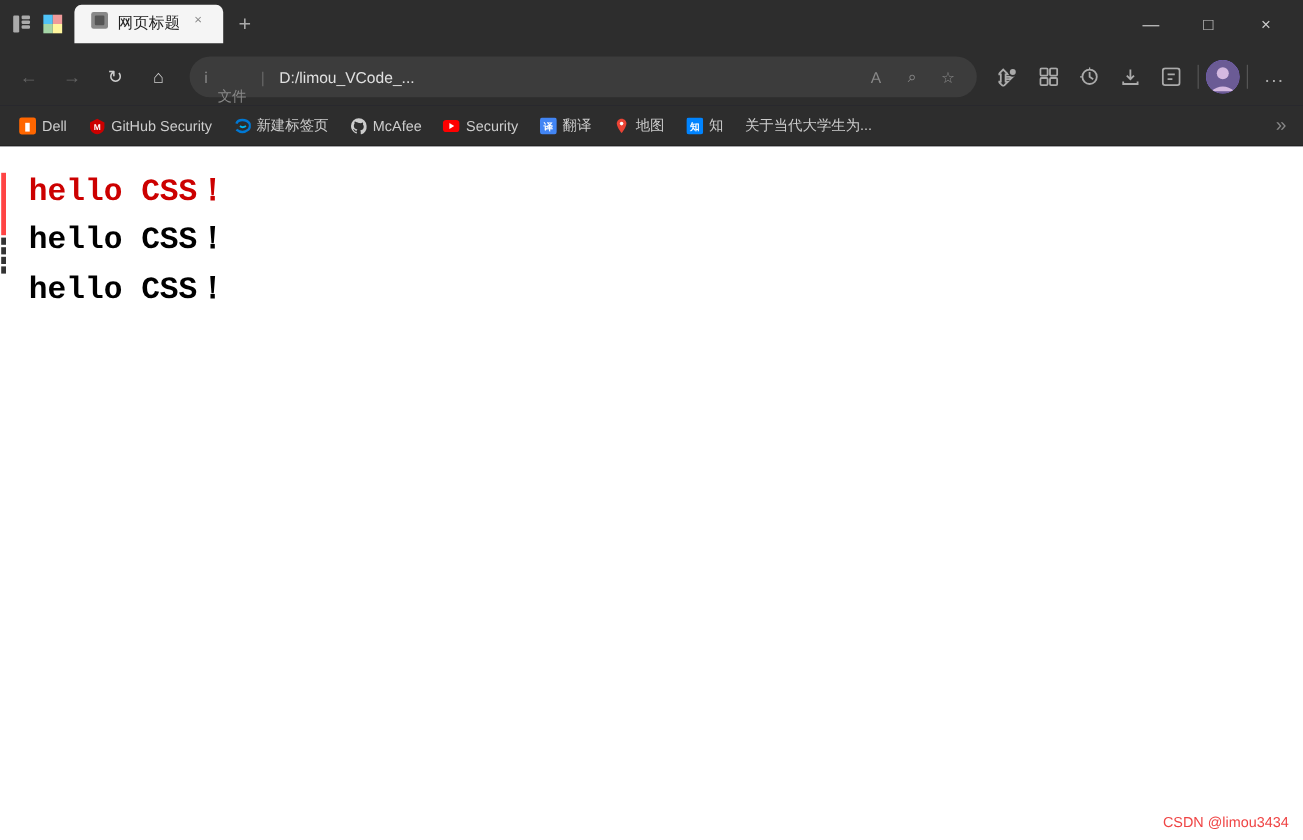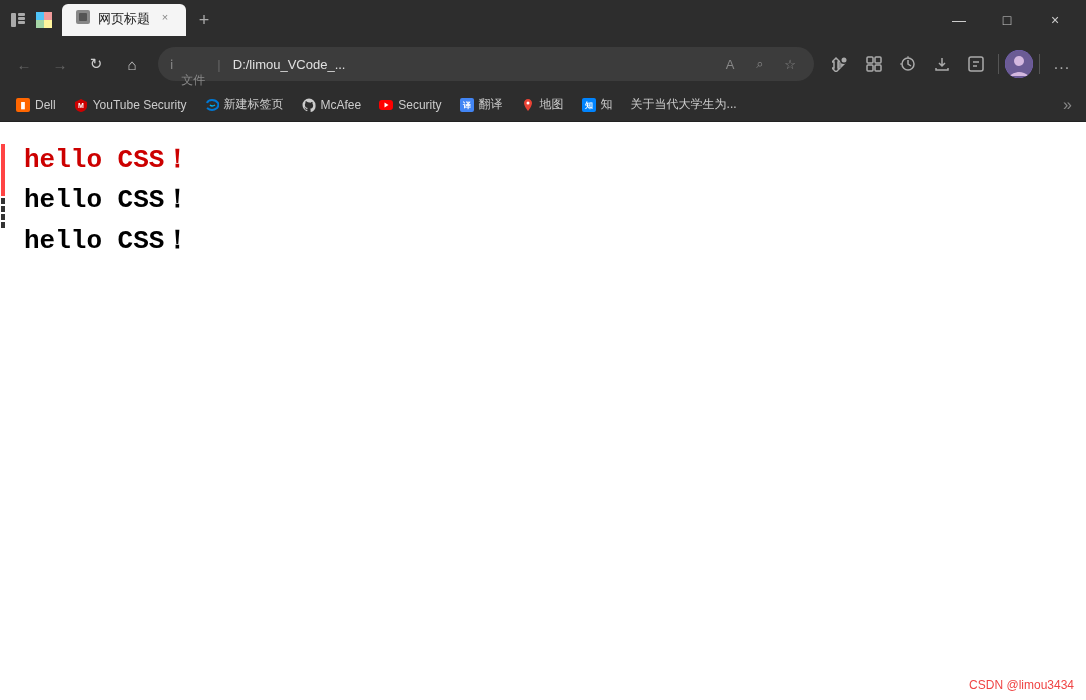--- a/index.html
+++ b/index.html
@@ -486,21 +486,21 @@
     <span>Dell</span>
   </div>
 
   <div class="bookmark-item">
     <div class="bookmark-favicon mcafee">
       <svg width="14" height="14" viewBox="0 0 14 14">
         <path d="M7 1L1 4v4c0 3 2.5 5.5 6 6 3.5-.5 6-3 6-6V4L7 1z" fill="#cc0000" stroke="none"></path>
         <text x="7" y="10" text-anchor="middle" fill="white" font-size="7" font-weight="bold">M</text>
       </svg>
     </div>
-    <span>YouTube Security</span>
+    <span>GitHub Security</span>
   </div>
 
   <div class="bookmark-item">
     <div class="bookmark-favicon edge">
       <svg width="14" height="14" viewBox="0 0 14 14">
         <path d="M2 10 Q7 14 12 10 Q14 8 13 5 Q11 2 7 2 Q3 2 2 5" fill="none" stroke="#0078d4" stroke-width="2"></path>
         <path d="M5 7 Q7 9 10 7" fill="none" stroke="#00b4f0" stroke-width="1.5"></path>
       </svg>
     </div>
     <span>新建标签页</span>

